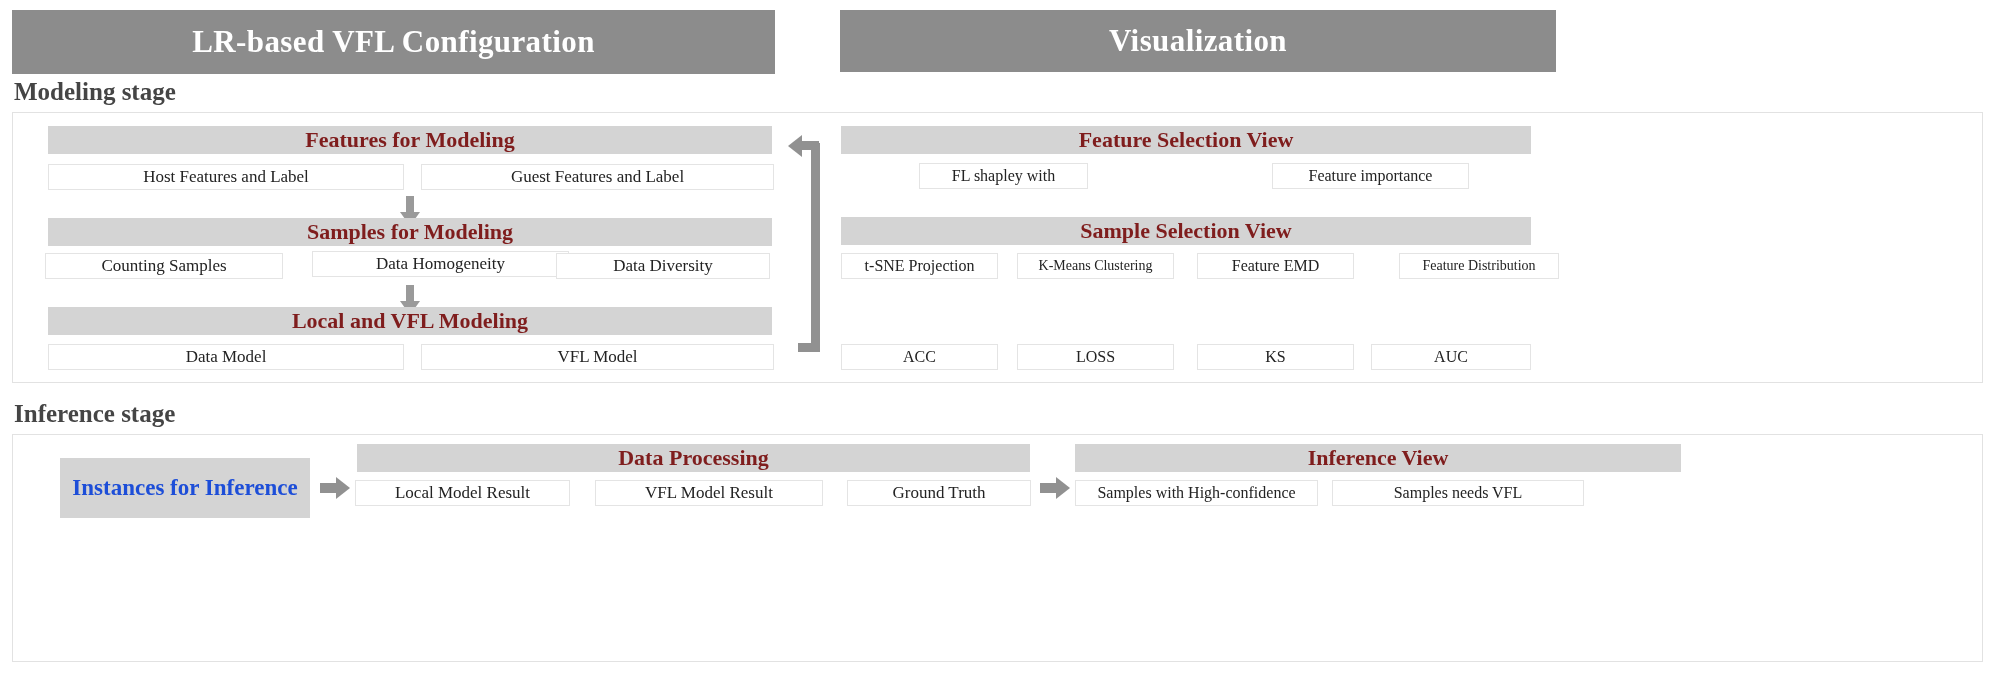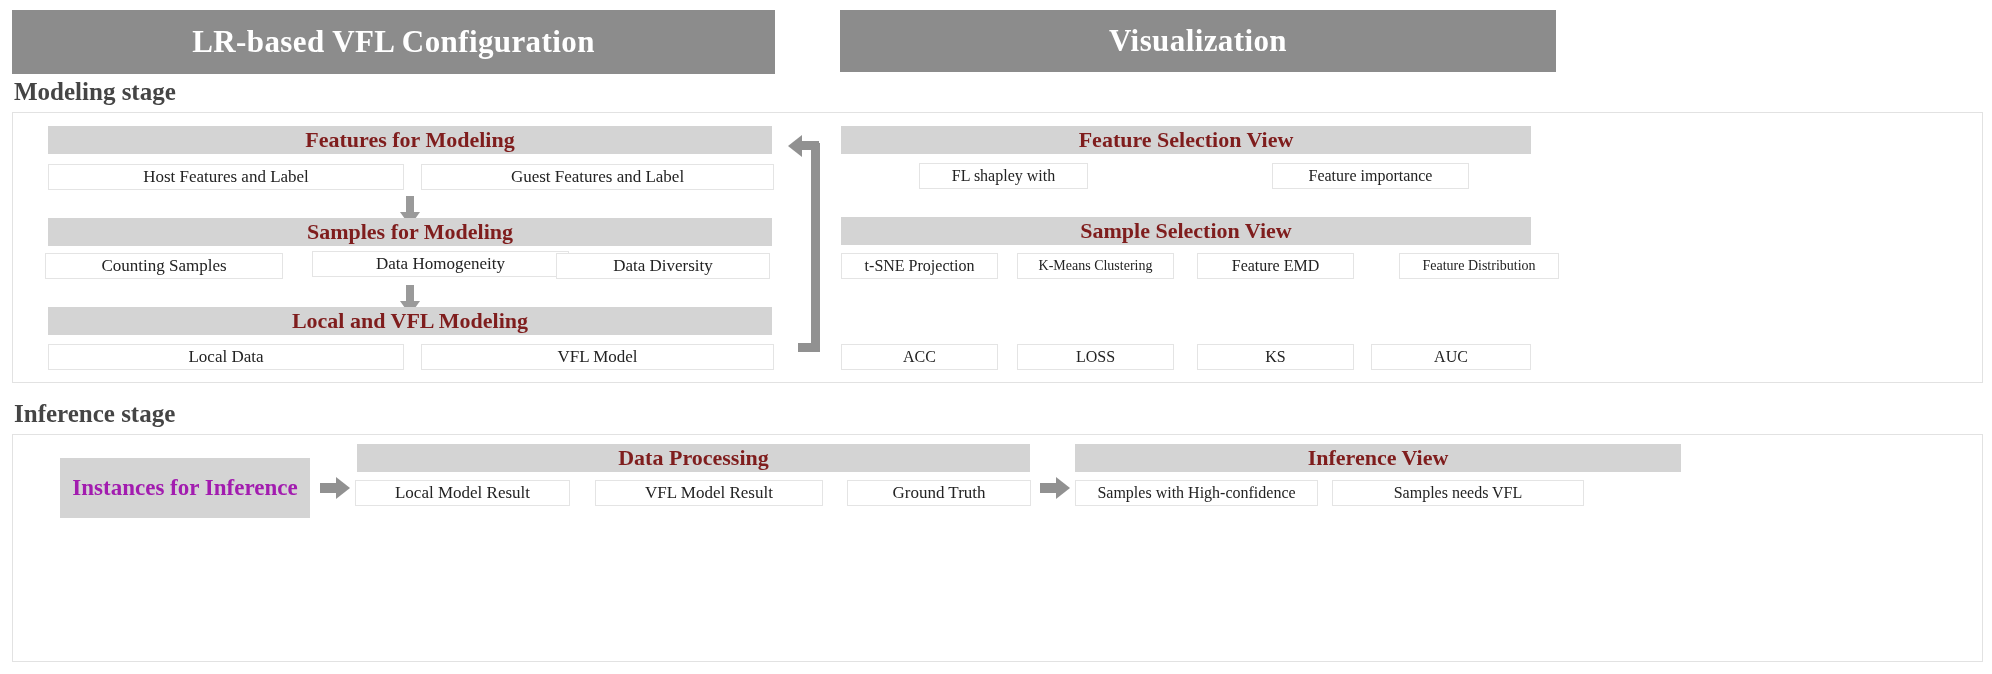--- a/index.html
+++ b/index.html
@@ -117,21 +117,21 @@
     position: absolute; left: 13px; top: 6px; width: 18px; height: 9px;
     background: #919191;
   }
 
   
   #instances-block {
     position: absolute;
     left: 60px; top: 458px; width: 250px; height: 60px;
     background: #d4d4d4;
     display: flex; align-items: center; justify-content: center;
-    font-size: 23px; font-weight: bold; color: #a21caf;
+    font-size: 23px; font-weight: bold; color: #1d4ed8;
   }
 </style>
 </head>
 <body>
 
 <div class="page">
 
   <div class="hdr-bar" id="hdr-left">LR-based VFL Configuration</div>
   <div class="hdr-bar" id="hdr-right">Visualization</div>
 
@@ -153,21 +153,21 @@
   <div class="item-box l-item" style="left:45px; top:253px; width:238px;">Counting Samples</div>
   <div class="item-box l-item" style="left:312px; top:251px; width:257px;">Data Homogeneity</div>
   <div class="item-box l-item" style="left:556px; top:253px; width:214px;">Data Diversity</div>
 
   <div class="arrow-down" style="left:400px; top:285px;">
     <div class="shaft"></div>
       <div class="head"></div>
   </div>
 
   <div class="grp-head l-head" style="left:48px; top:307px; width:724px;">Local and VFL Modeling</div>
-  <div class="item-box l-item" style="left:48px; top:344px; width:356px;">Local Data</div>
+  <div class="item-box l-item" style="left:48px; top:344px; width:356px;">Data Model</div>
   <div class="item-box l-item" style="left:421px; top:344px; width:353px;">VFL Model</div>
 
   <div id="feedback-arrow">
     <div class="tip"></div>
     <div class="tipbar"></div>
     <div class="vbar"></div>
     <div class="hbar"></div>
   </div>
 
   <div class="grp-head r-head" style="left:841px; top:126px; width:690px;">Feature Selection View</div>

